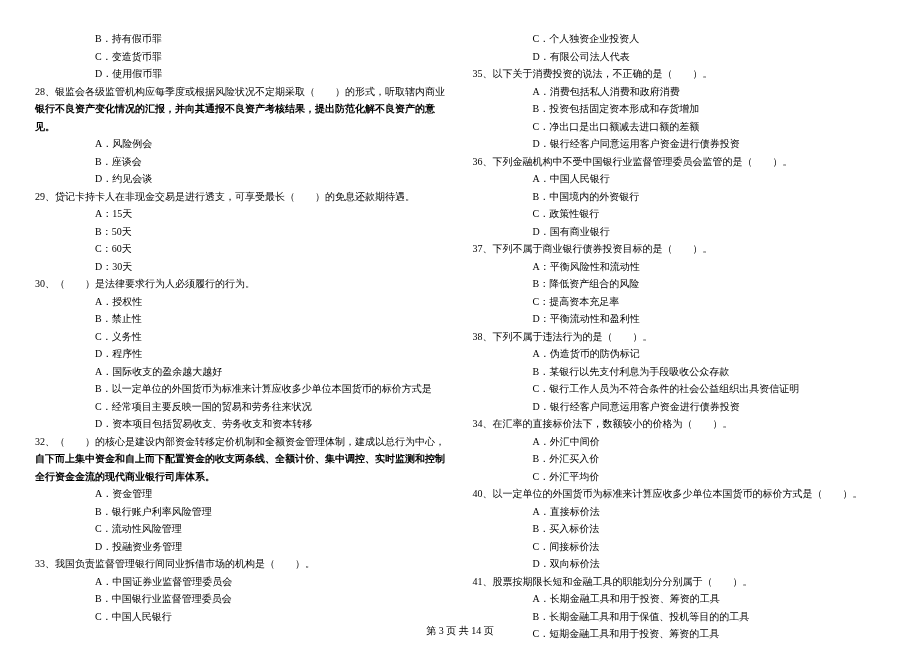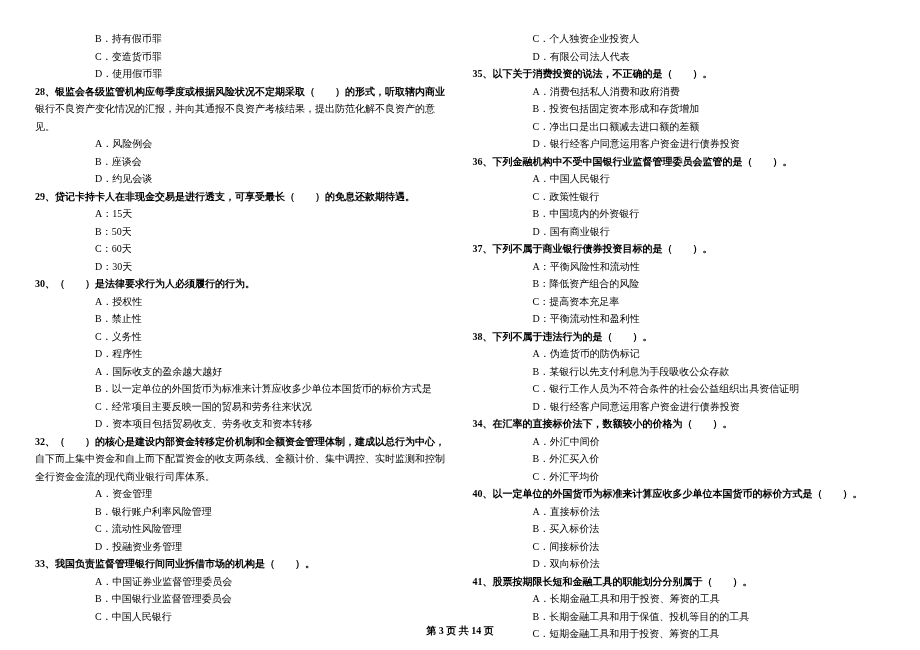--- a/index.html
+++ b/index.html
@@ -20,33 +20,32 @@
     }
     .col {
       flex: 1;
       line-height: 1.75;
     }
     .opt {
       padding-left: 60px;
     }
     .qtext {
       padding-left: 0;
-      font-weight: bold;
     }
     .cont {
       padding-left: 0;
+      font-weight: bold;
     }
     .footer {
       position: absolute;
       bottom: 12px;
       left: 0;
       right: 0;
       text-align: center;
       font-size: 10px;
-      font-weight: bold;
     }
   </style>
 </head>
 <body>
 
 <div class="page">
   <div class="col">
     <div class="opt">B．持有假币罪</div>
     <div class="opt">C．变造货币罪</div>
     <div class="opt">D．使用假币罪</div>
@@ -86,22 +85,22 @@
   <div class="col">
     <div class="opt">C．个人独资企业投资人</div>
     <div class="opt">D．有限公司法人代表</div>
     <div class="qtext">35、以下关于消费投资的说法，不正确的是（　　）。</div>
     <div class="opt">A．消费包括私人消费和政府消费</div>
     <div class="opt">B．投资包括固定资本形成和存货增加</div>
     <div class="opt">C．净出口是出口额减去进口额的差额</div>
     <div class="opt">D．银行经客户同意运用客户资金进行债券投资</div>
     <div class="qtext">36、下列金融机构中不受中国银行业监督管理委员会监管的是（　　）。</div>
     <div class="opt">A．中国人民银行</div>
+    <div class="opt">B．中国境内的外资银行</div>
     <div class="opt">C．政策性银行</div>
-    <div class="opt">B．中国境内的外资银行</div>
     <div class="opt">D．国有商业银行</div>
     <div class="qtext">37、下列不属于商业银行债券投资目标的是（　　）。</div>
     <div class="opt">A：平衡风险性和流动性</div>
     <div class="opt">B：降低资产组合的风险</div>
     <div class="opt">C：提高资本充足率</div>
     <div class="opt">D：平衡流动性和盈利性</div>
     <div class="qtext">38、下列不属于违法行为的是（　　）。</div>
     <div class="opt">A．伪造货币的防伪标记</div>
     <div class="opt">B．某银行以先支付利息为手段吸收公众存款</div>
     <div class="opt">C．银行工作人员为不符合条件的社会公益组织出具资信证明</div>

